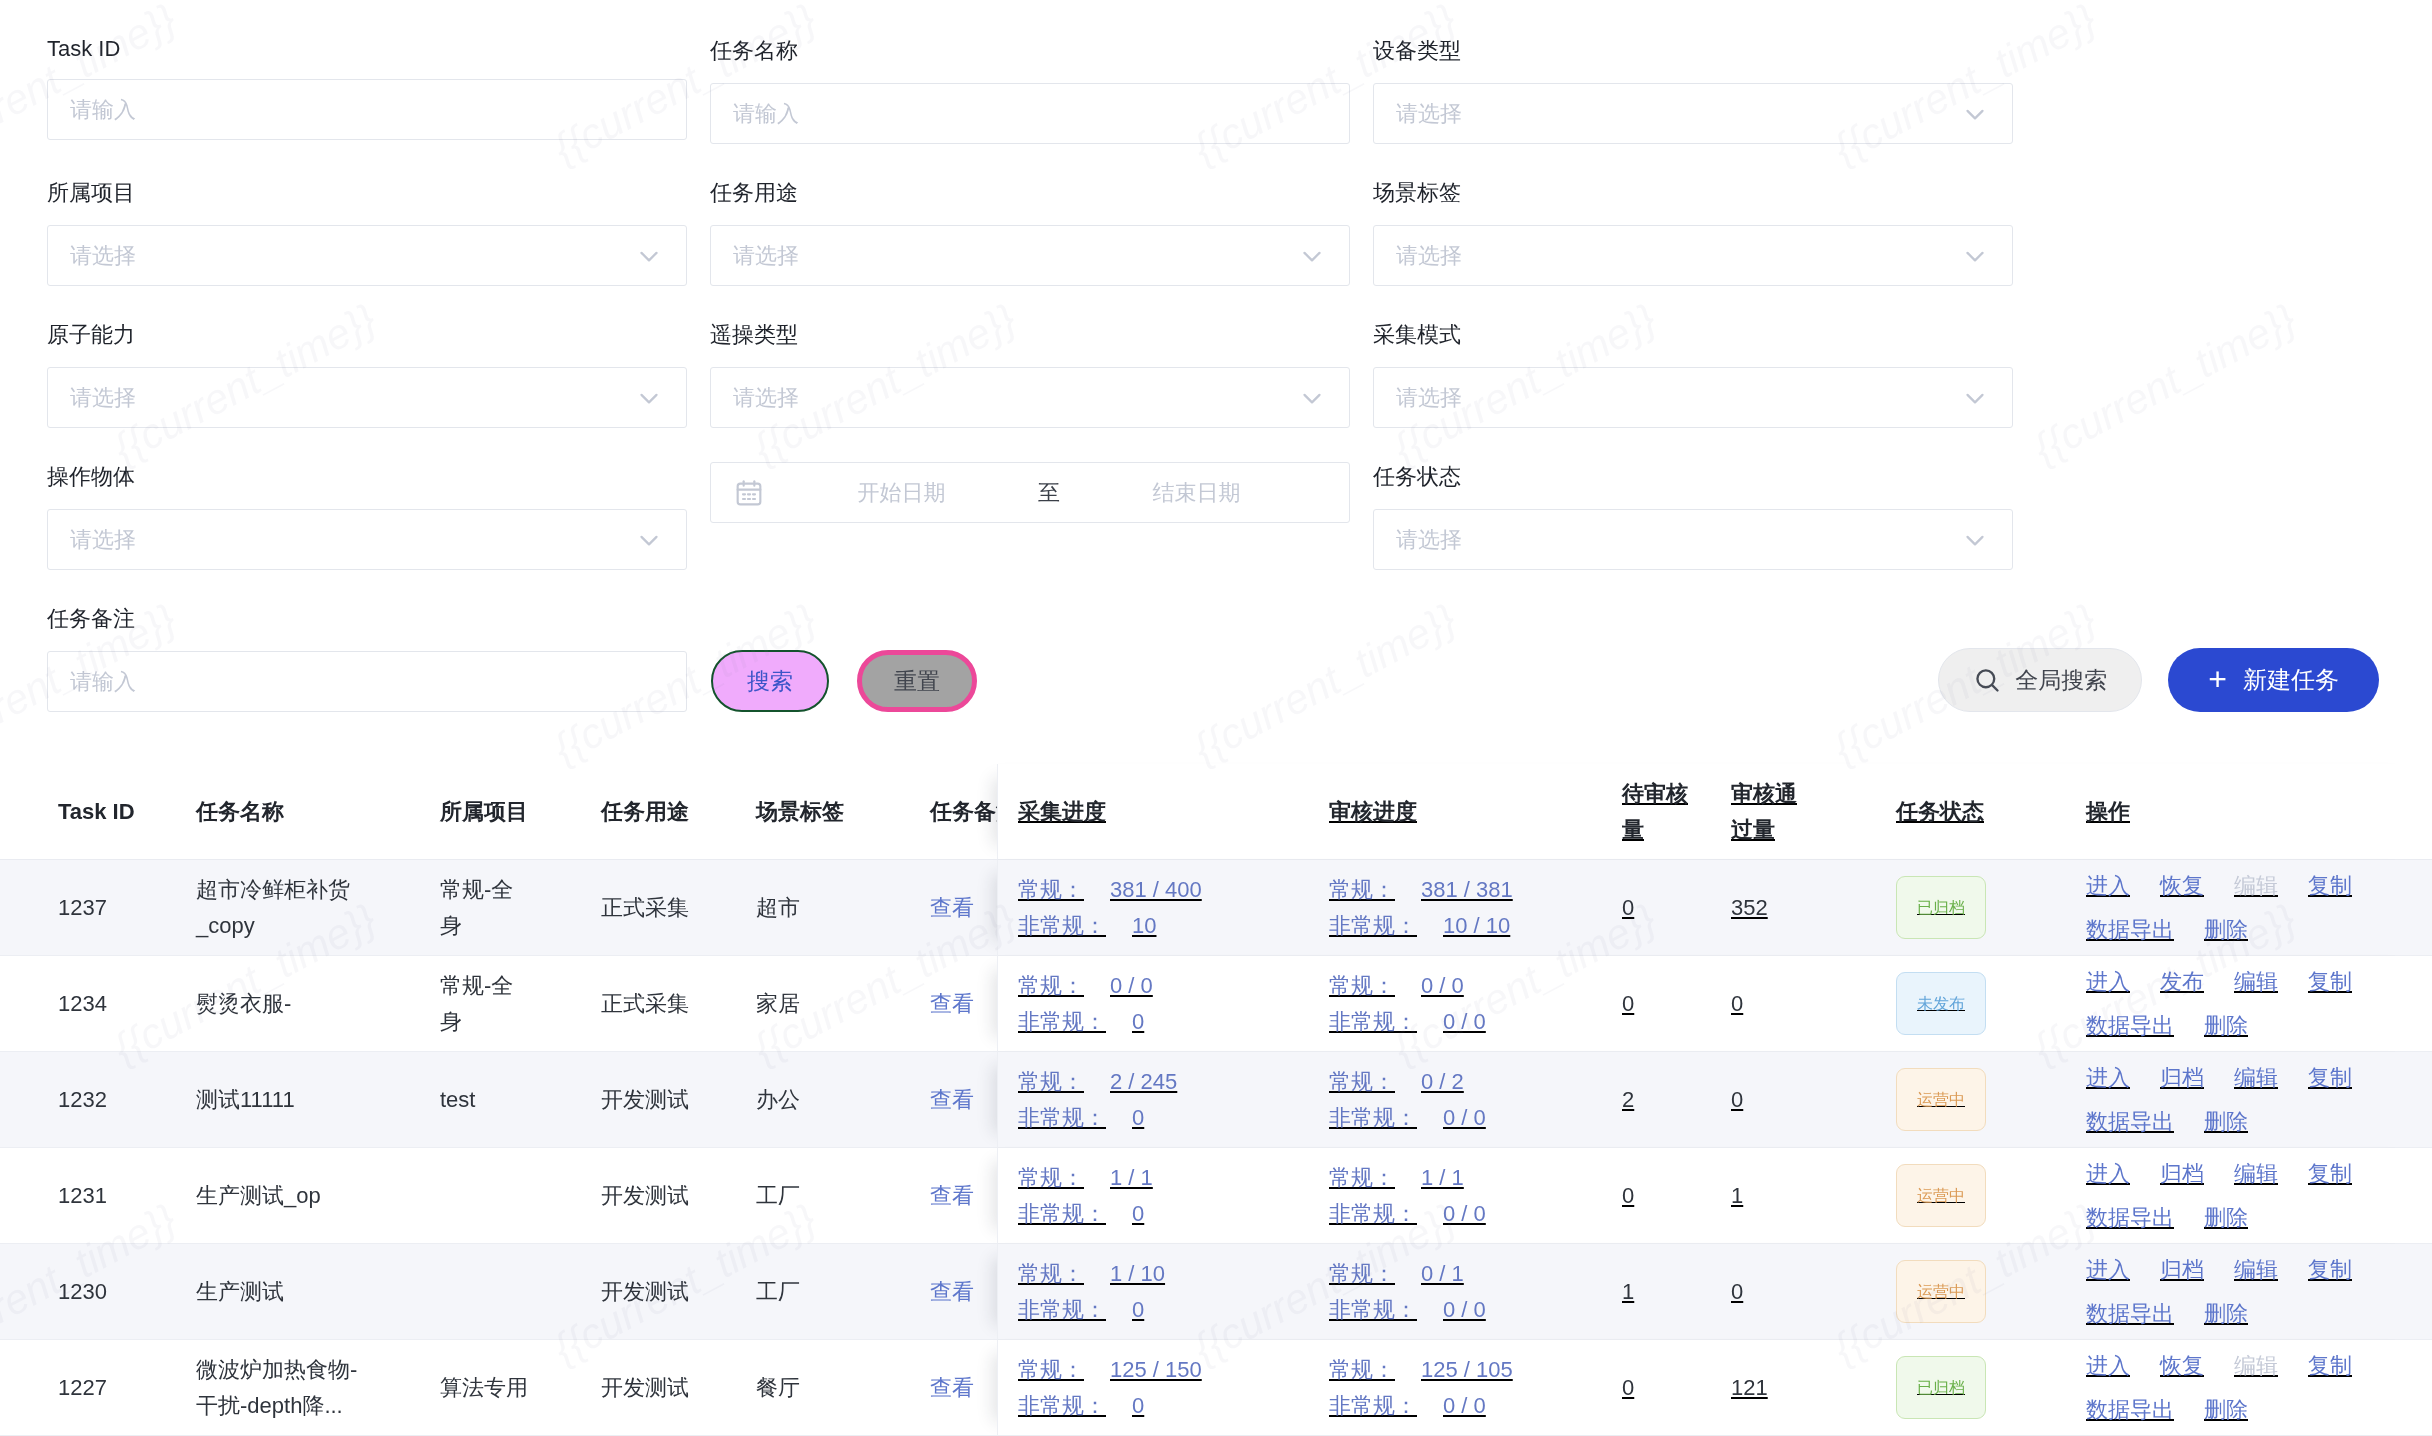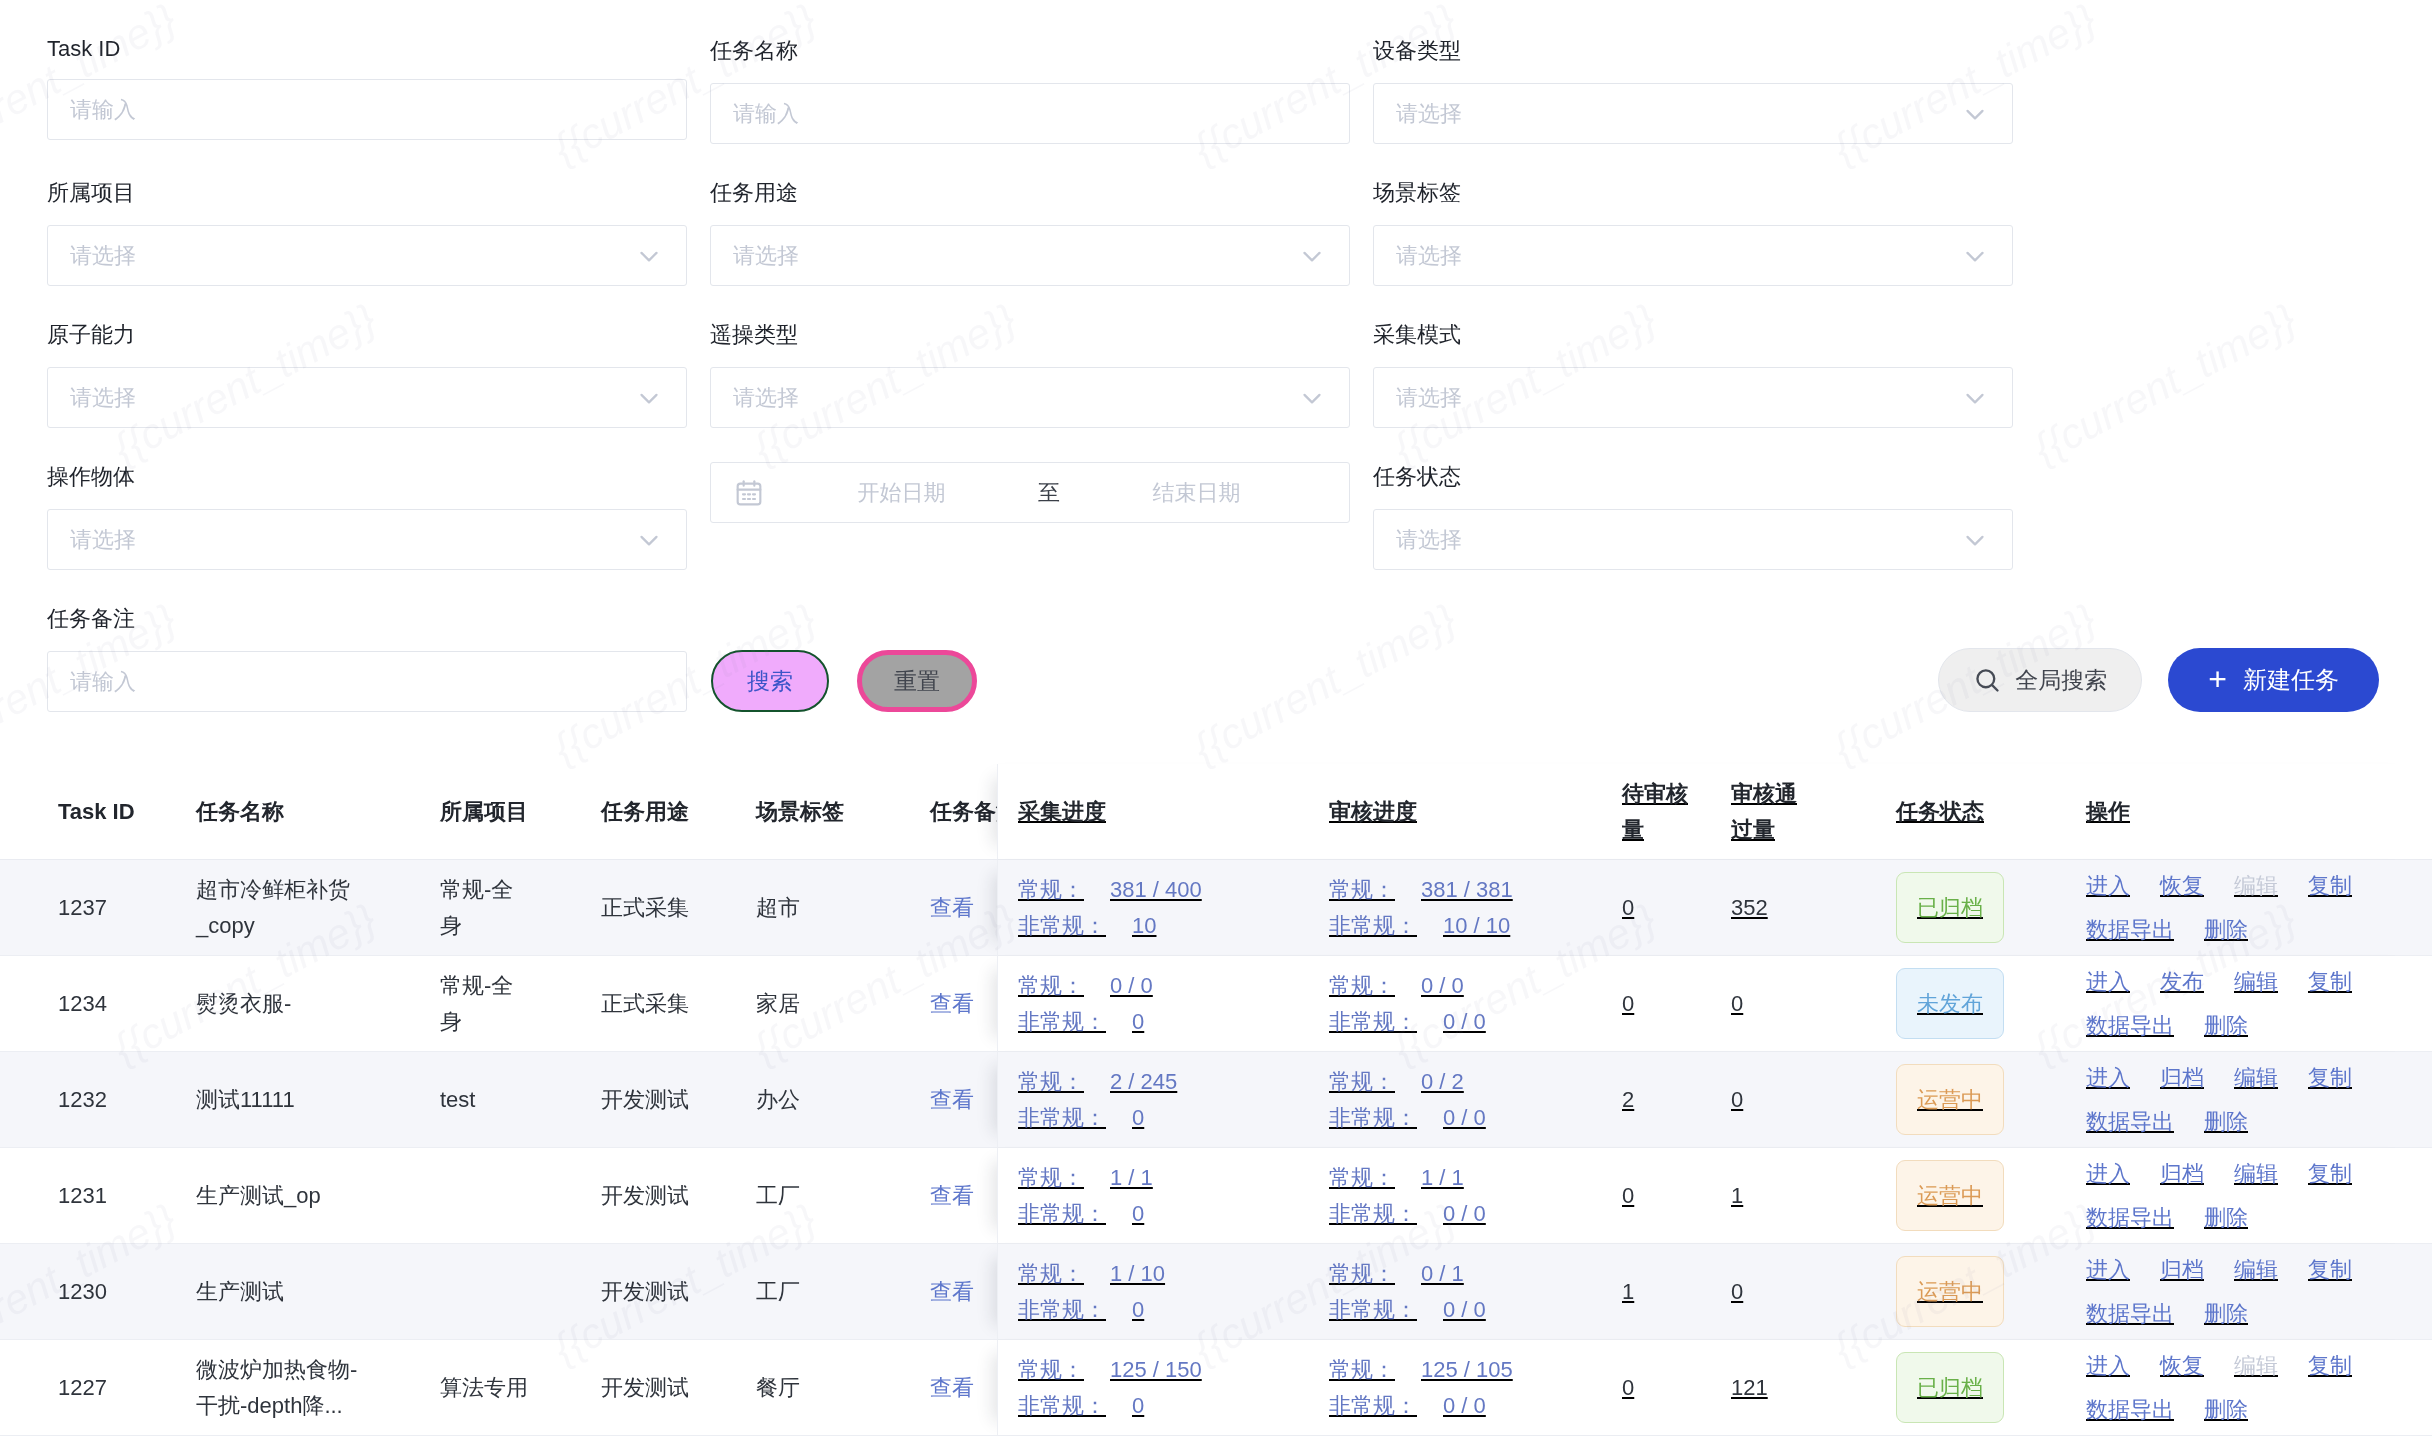--- a/index.html
+++ b/index.html
@@ -67,21 +67,21 @@
   .c-approved{ width:165px; flex:none; padding-left:10px; padding-right:70px; }
   .c-status  { width:180px; flex:none; padding-left:10px; }
   .c-actions { flex:1; padding-left:20px; padding-right:48px; }
 
   .link { color:var(--link,#5d76cb); cursor:pointer; }
   .link.disabled { color:#c5cad7; cursor:default; }
   .progress { font-size:22px; color:var(--progress,#6478c3); }
   .progress .pline { display:flex; }
   .progress .pv { margin-left:26px; }
   .badge { display:inline-flex; align-items:center; padding:20px 20px; border-radius:9px;
-           font-size:22px; line-height:1.35; border:1px solid transparent; }
+           font-size:16px; line-height:1.35; border:1px solid transparent; }
   .badge.archived   { background:#f0f9eb; border-color:#c9e6b4; color:#69b049; }
   .badge.unpublished{ background:#e9f4fc; border-color:#c3def2; color:#61a4d9; }
   .badge.operating  { background:#fdf4e8; border-color:#f2dcbd; color:#db9a55; }
   .actions-wrap { display:flex; flex-wrap:wrap; column-gap:30px; row-gap:8px; max-width:330px; }
 </style>
 </head>
 <body>
 
 <div class="page">
 

